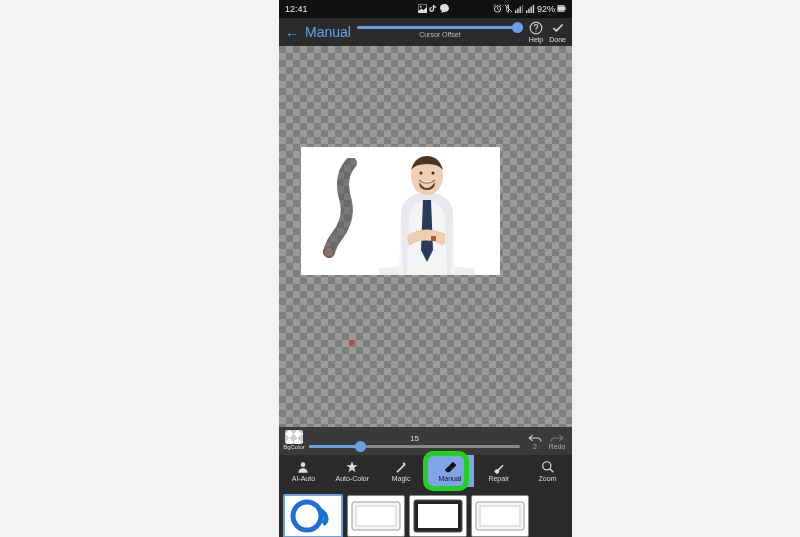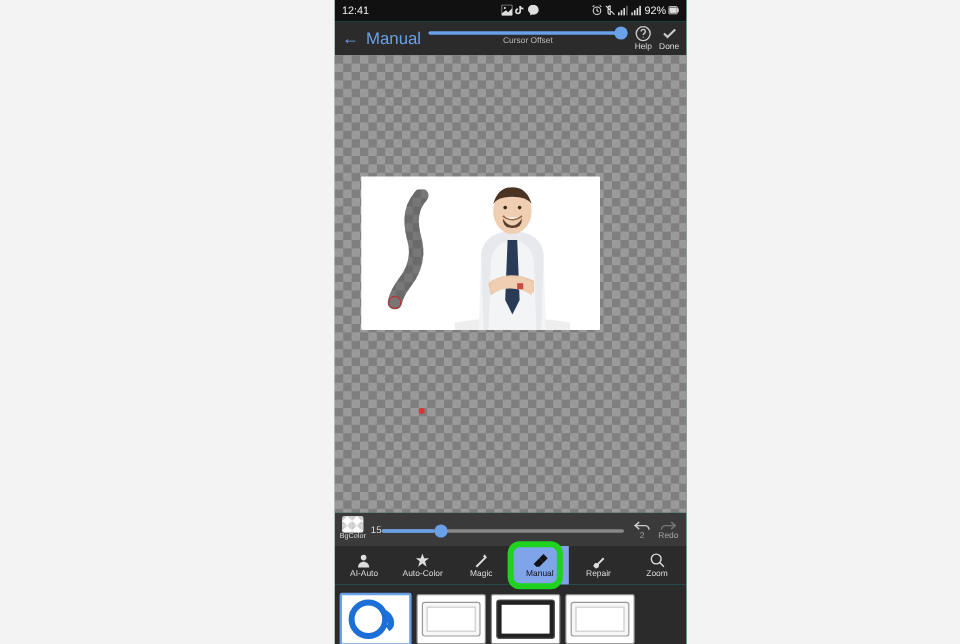--- a/index.html
+++ b/index.html
@@ -28,21 +28,21 @@
   .photo{position:absolute;left:22px;top:101px;width:199px;height:128px;background:#fff;border-radius:1px;overflow:hidden;}
   .man{position:absolute;left:78px;top:3px;width:96px;height:125px;}
   .eraser-stroke{position:absolute;left:44px;top:112px;width:40px;height:100px;}
   .red-dot{position:absolute;left:70px;top:294px;width:5px;height:5px;border-radius:50%;background:#d33;}
   .controls{height:28px;background:#3a3a3a;display:flex;align-items:center;padding:0 4px;color:#ddd;}
   .controls .bgcolor{width:22px;height:22px;display:flex;flex-direction:column;align-items:center;font-size:6px;}
   .bgcolor-sw{width:18px;height:14px;border-radius:2px;background-image:
     linear-gradient(45deg,#ccc 25%,transparent 25%),linear-gradient(-45deg,#ccc 25%,transparent 25%),
     linear-gradient(45deg,transparent 75%,#ccc 75%),linear-gradient(-45deg,transparent 75%,#ccc 75%);
     background-size:8px 8px;background-color:#fff;}
-  .size-slider{flex:1;display:flex;flex-direction:row;align-items:center;margin:0 4px;}
+  .size-slider{flex:1;display:flex;flex-direction:column;align-items:center;margin:0 4px;}
   .size-val{font-size:8px;color:#ddd;}
   .size-track{height:3px;background:#888;width:100%;border-radius:3px;position:relative;margin-top:2px;}
   .size-fill{position:absolute;left:0;top:0;height:3px;width:22%;background:#6aa0e8;border-radius:3px;}
   .size-thumb{position:absolute;left:22%;top:-4px;width:11px;height:11px;border-radius:50%;background:#6aa0e8;}
   .undo,.redo{display:flex;flex-direction:column;align-items:center;width:22px;font-size:7px;color:#aaa;}
   .undo svg,.redo svg{width:14px;height:10px;}
   .tool-row{height:32px;background:#2b2b2b;display:flex;align-items:stretch;position:relative;}
   .tool{flex:1;display:flex;flex-direction:column;align-items:center;justify-content:center;color:#ddd;font-size:7px;gap:1px;}
   .tool.selected{background:#7fa4e8;color:#111;}
   .tool svg{width:14px;height:14px;}

